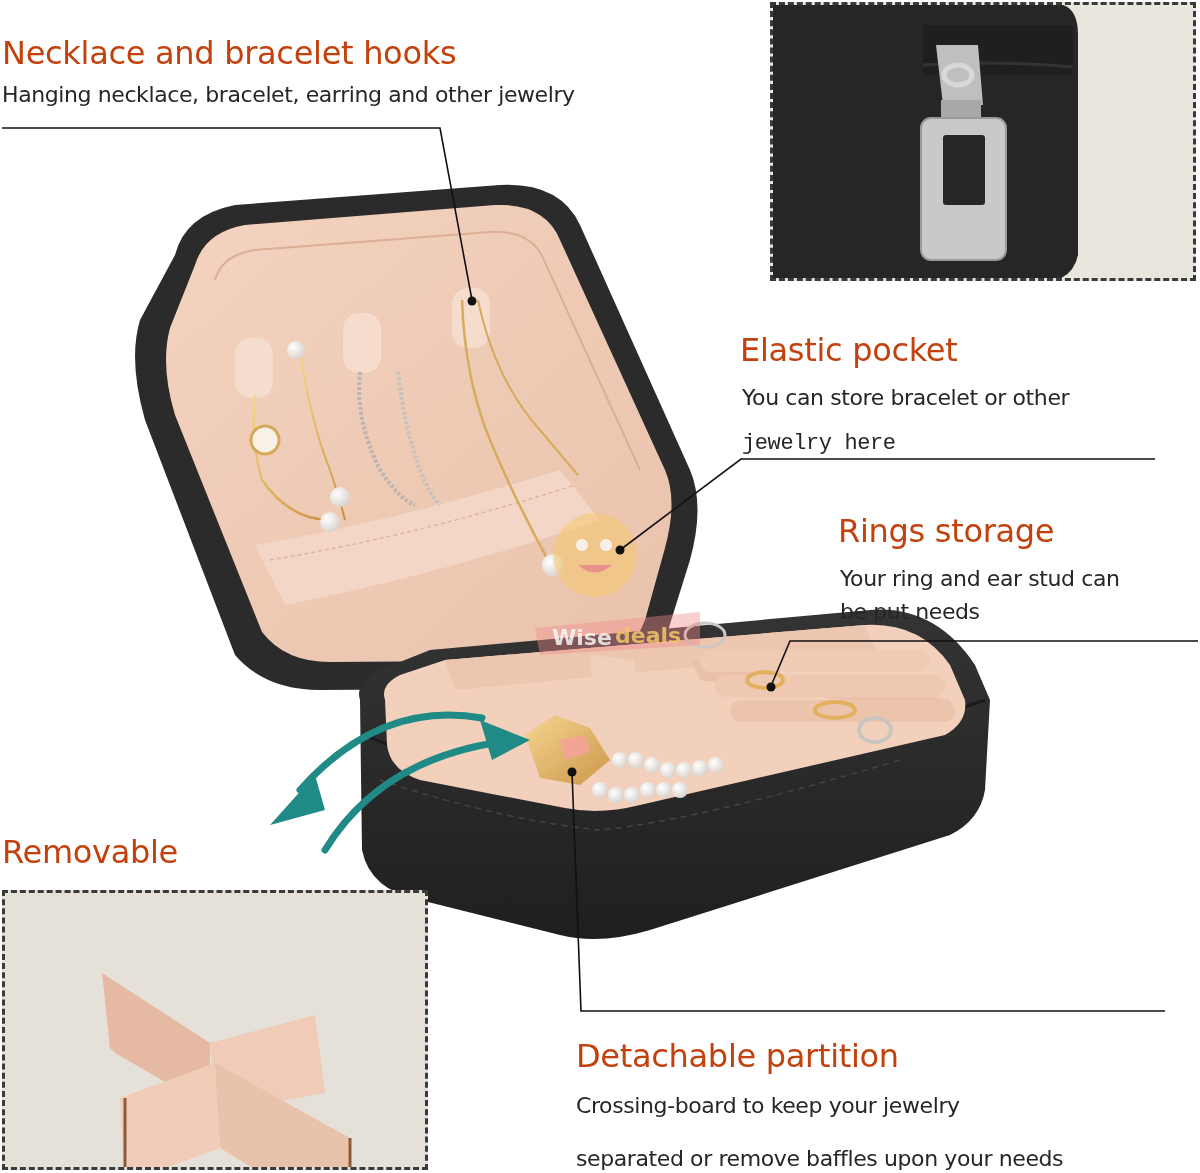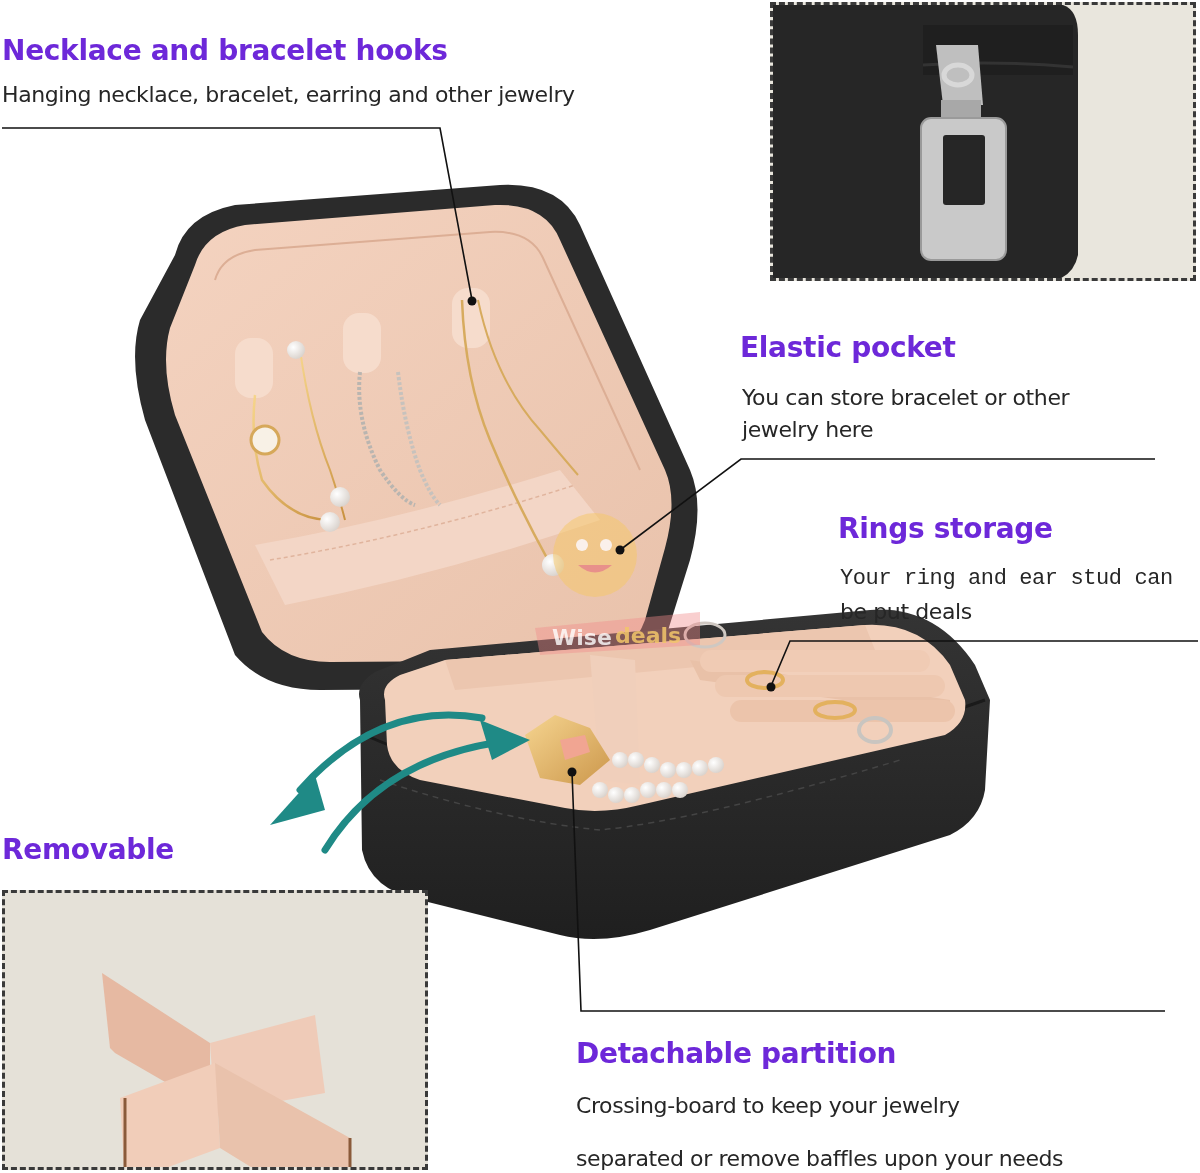--- a/index.html
+++ b/index.html
@@ -1,18 +1,18 @@
 <!DOCTYPE html>
 <html><head>
 <meta charset="utf-8">
 <style>
   html, body { margin: 0; padding: 0; background: #ffffff; }
   body { width: 1200px; height: 1173px; position: relative; overflow: hidden; font-family: "DejaVu Sans", sans-serif; color: #111; }
   .abs { position: absolute; }
-  .title { font-weight: bold; font-size: 28px; color: #6d28d9; letter-spacing: -0.3px; white-space: nowrap; }
+  .title { font-weight: normal; font-size: 32px; color: #c2410c; letter-spacing: -0.3px; white-space: nowrap; }
   .desc { font-size: 22px; color: #262626; line-height: 33px; white-space: nowrap; letter-spacing: -0.4px; }
   svg.scene { position: absolute; left: 0; top: 0; }
   .inset { position: absolute; border: 3px dashed #3a3a3a; box-sizing: border-box; overflow: hidden; }
 </style>
 </head>
 <body>
 
 <svg class="scene" width="1200" height="1173" viewBox="0 0 1200 1173">
   <defs>
     <linearGradient id="lidLining" x1="0" y1="0" x2="1" y2="1">
@@ -159,23 +159,23 @@
     <line x1="120" y1="205" x2="120" y2="290" stroke="#8a5a3a" stroke-width="3"></line>
     <line x1="345" y1="245" x2="345" y2="335" stroke="#8a5a3a" stroke-width="3"></line>
   </svg>
 </div>
 
 <div class="abs title" style="left:2px; top:34px;">Necklace and bracelet hooks</div>
 <div class="abs desc" style="left:2px; top:78px;">Hanging necklace, bracelet, earring and other jewelry</div>
 
 <div class="abs title" style="left:740px; top:331px;text-align:right;">Elastic pocket</div>
 <div class="abs desc" style="left:742px; top:381px;">You can store bracelet or other</div>
-<div class="abs desc" style="left:742px; top:413px;">jewelry here</div>
+<div class="abs desc" style="left:742px; top:427px;font-family:Liberation Mono, monospace;">jewelry here</div>
 
 <div class="abs title" style="left:838px; top:512px;text-align:center;">Rings storage</div>
-<div class="abs desc" style="left:840px; top:562px;font-family:Liberation Mono, monospace;">Your ring and ear stud can</div>
-<div class="abs desc" style="left:840px; top:595px;">be put deals</div>
+<div class="abs desc" style="left:840px; top:562px;">Your ring and ear stud can</div>
+<div class="abs desc" style="left:840px; top:595px;">be put needs</div>
 
 <div class="abs title" style="left:2px; top:833px;">Removable</div>
 
 <div class="abs title" style="left:576px; top:1037px;">Detachable partition</div>
 <div class="abs desc" style="left:576px; top:1089px;">Crossing-board to keep your jewelry</div>
 <div class="abs desc" style="left:576px; top:1142px;">separated or remove baffles upon your needs</div>
 
 </body></html>

